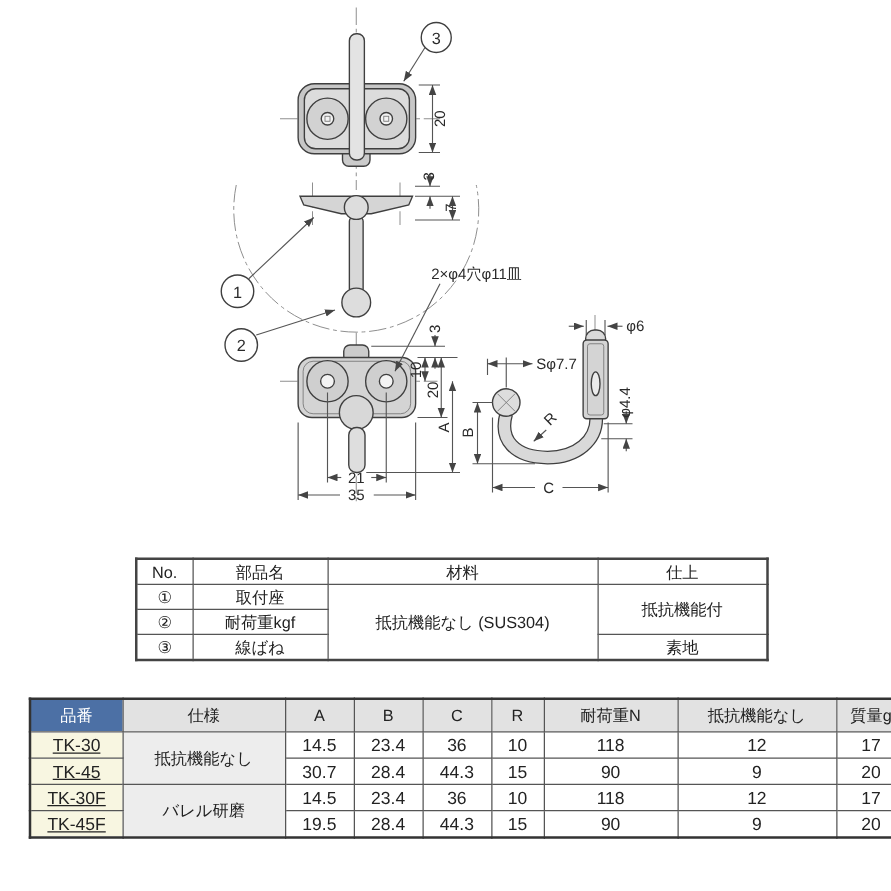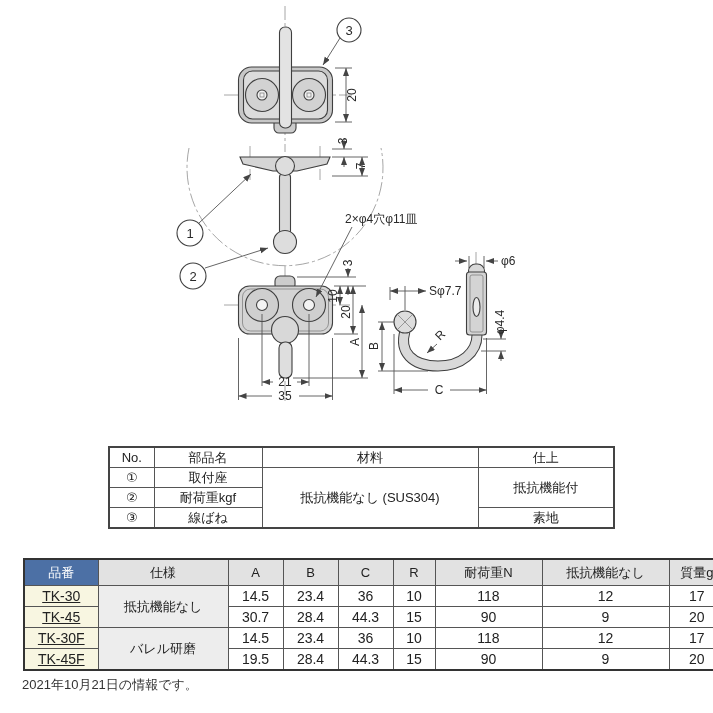--- a/index.html
+++ b/index.html
@@ -265,14 +265,13 @@
         <td>44.3</td>
         <td>15</td>
         <td>90</td>
         <td>9</td>
         <td>20</td>
       </tr>
     </tbody>
       </table>
   </div>
 
-  <div class="footer-note">2021年10月21日の情報です。</div>
 </div>
 
 </body></html>

